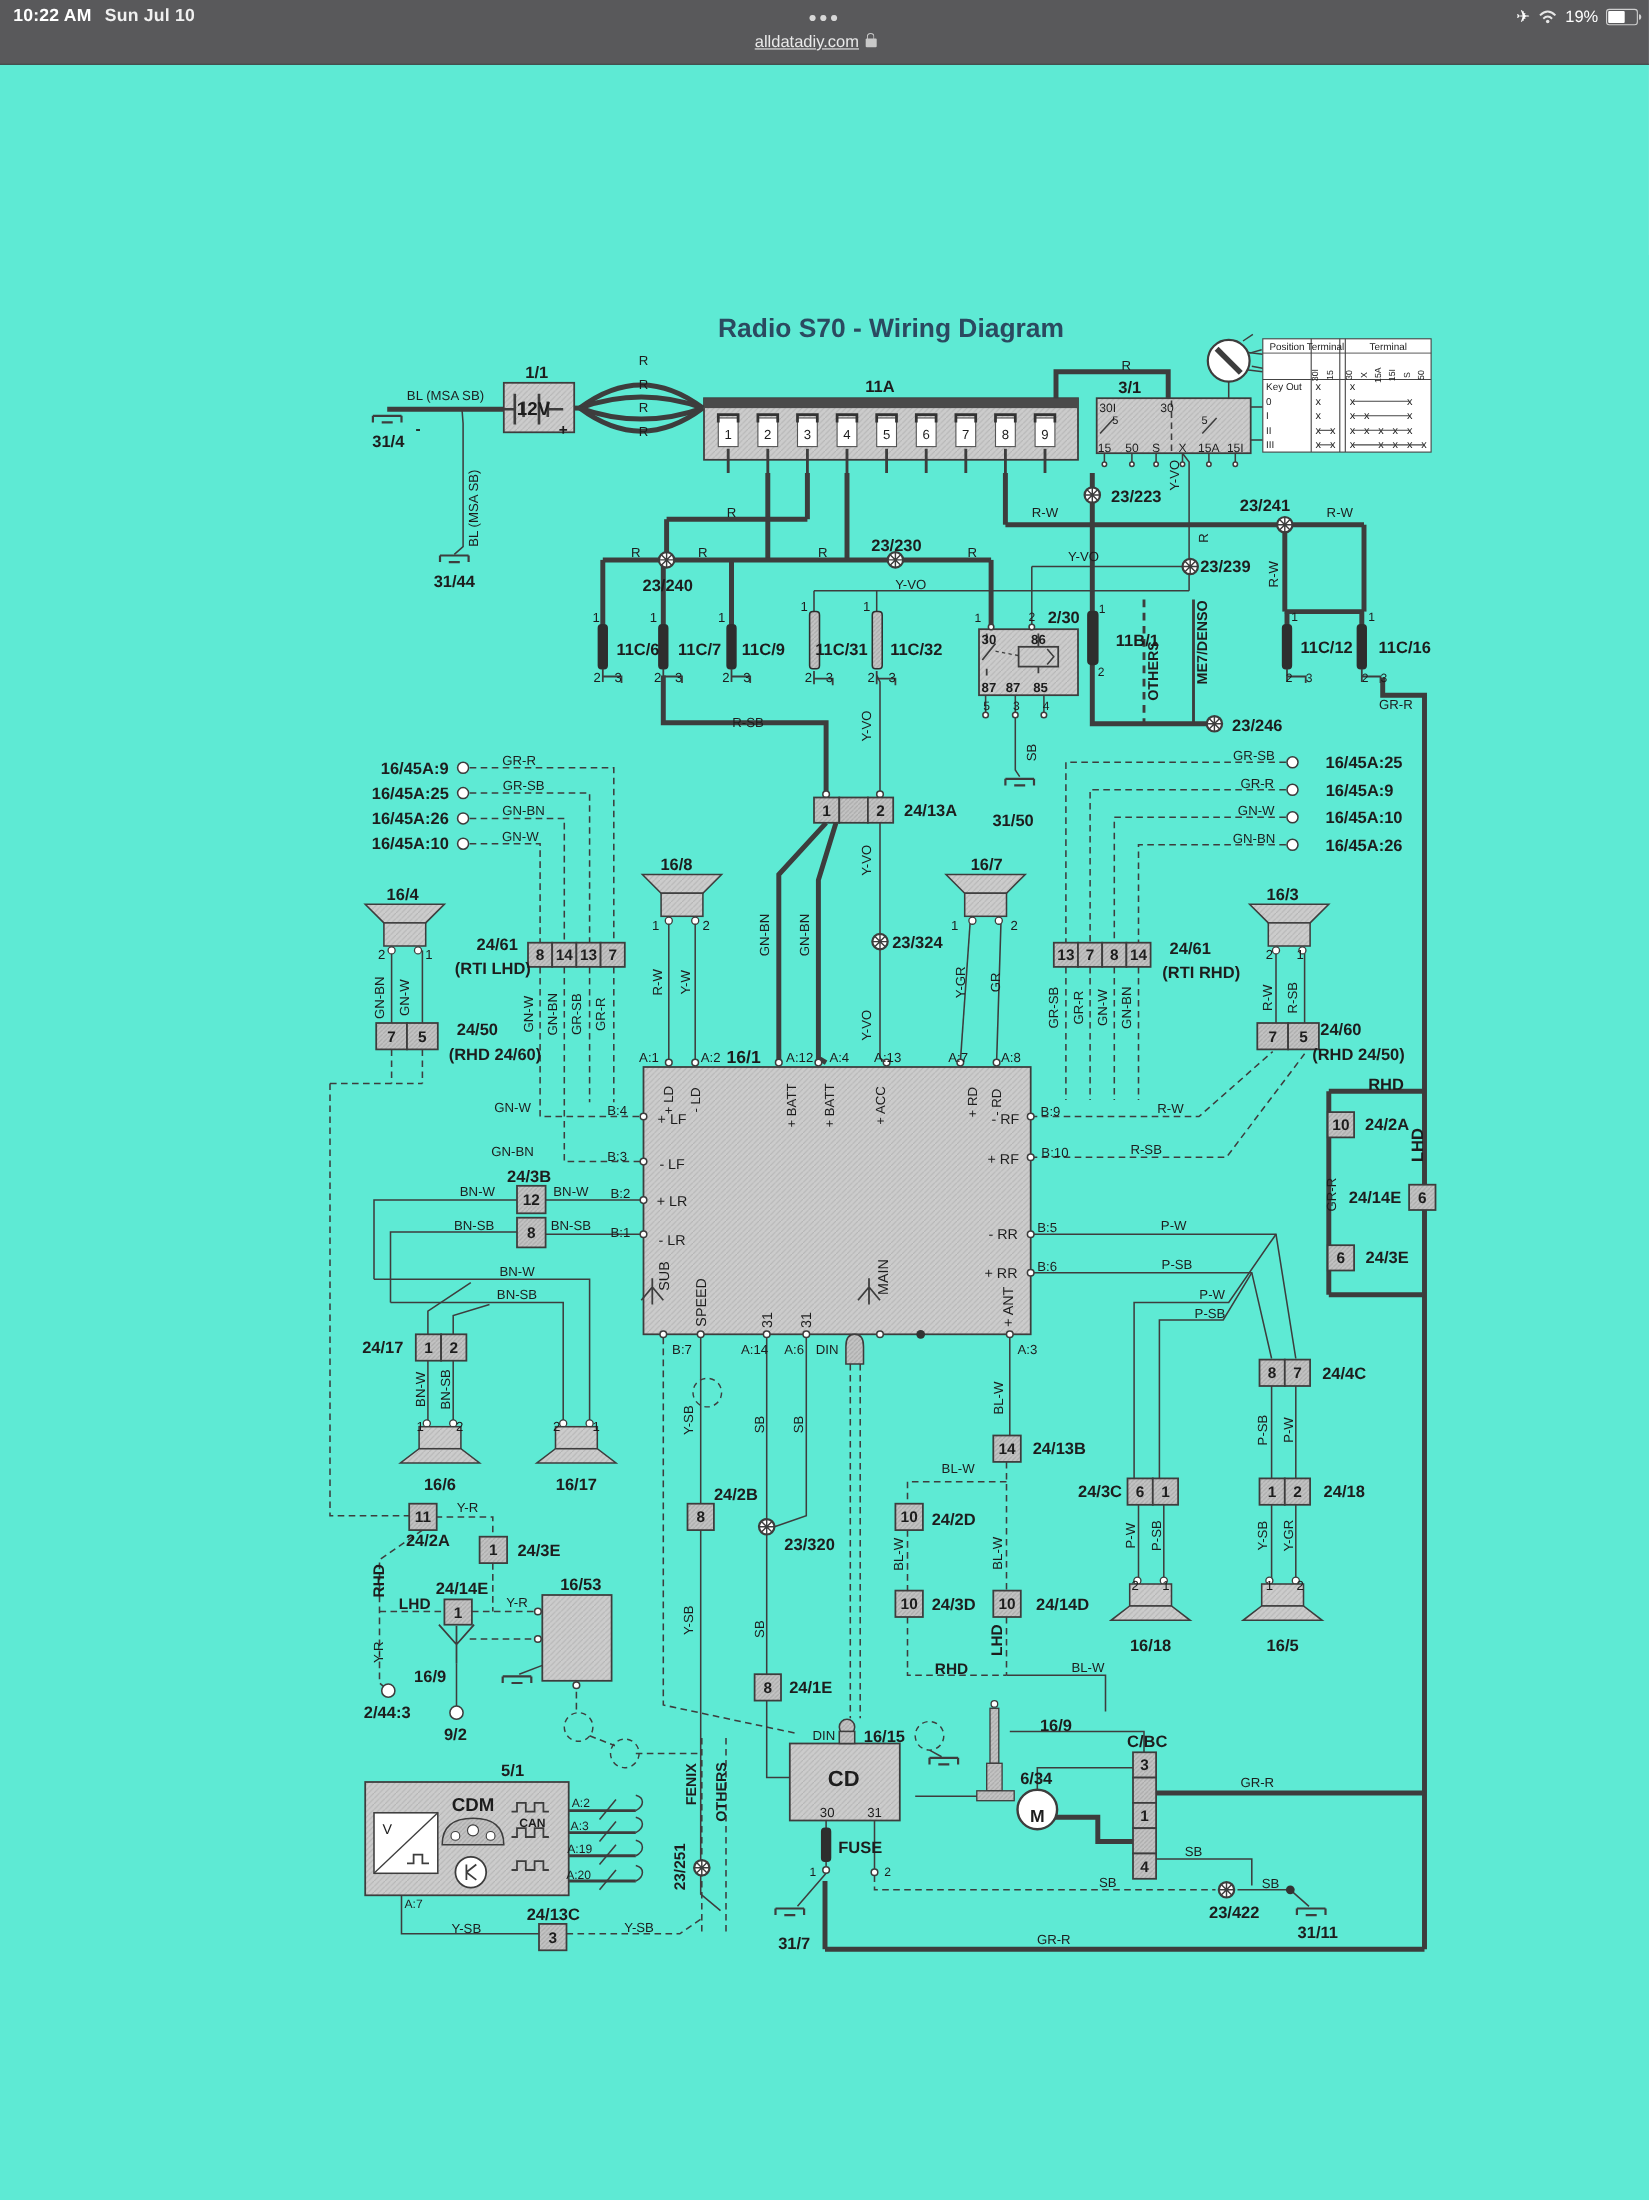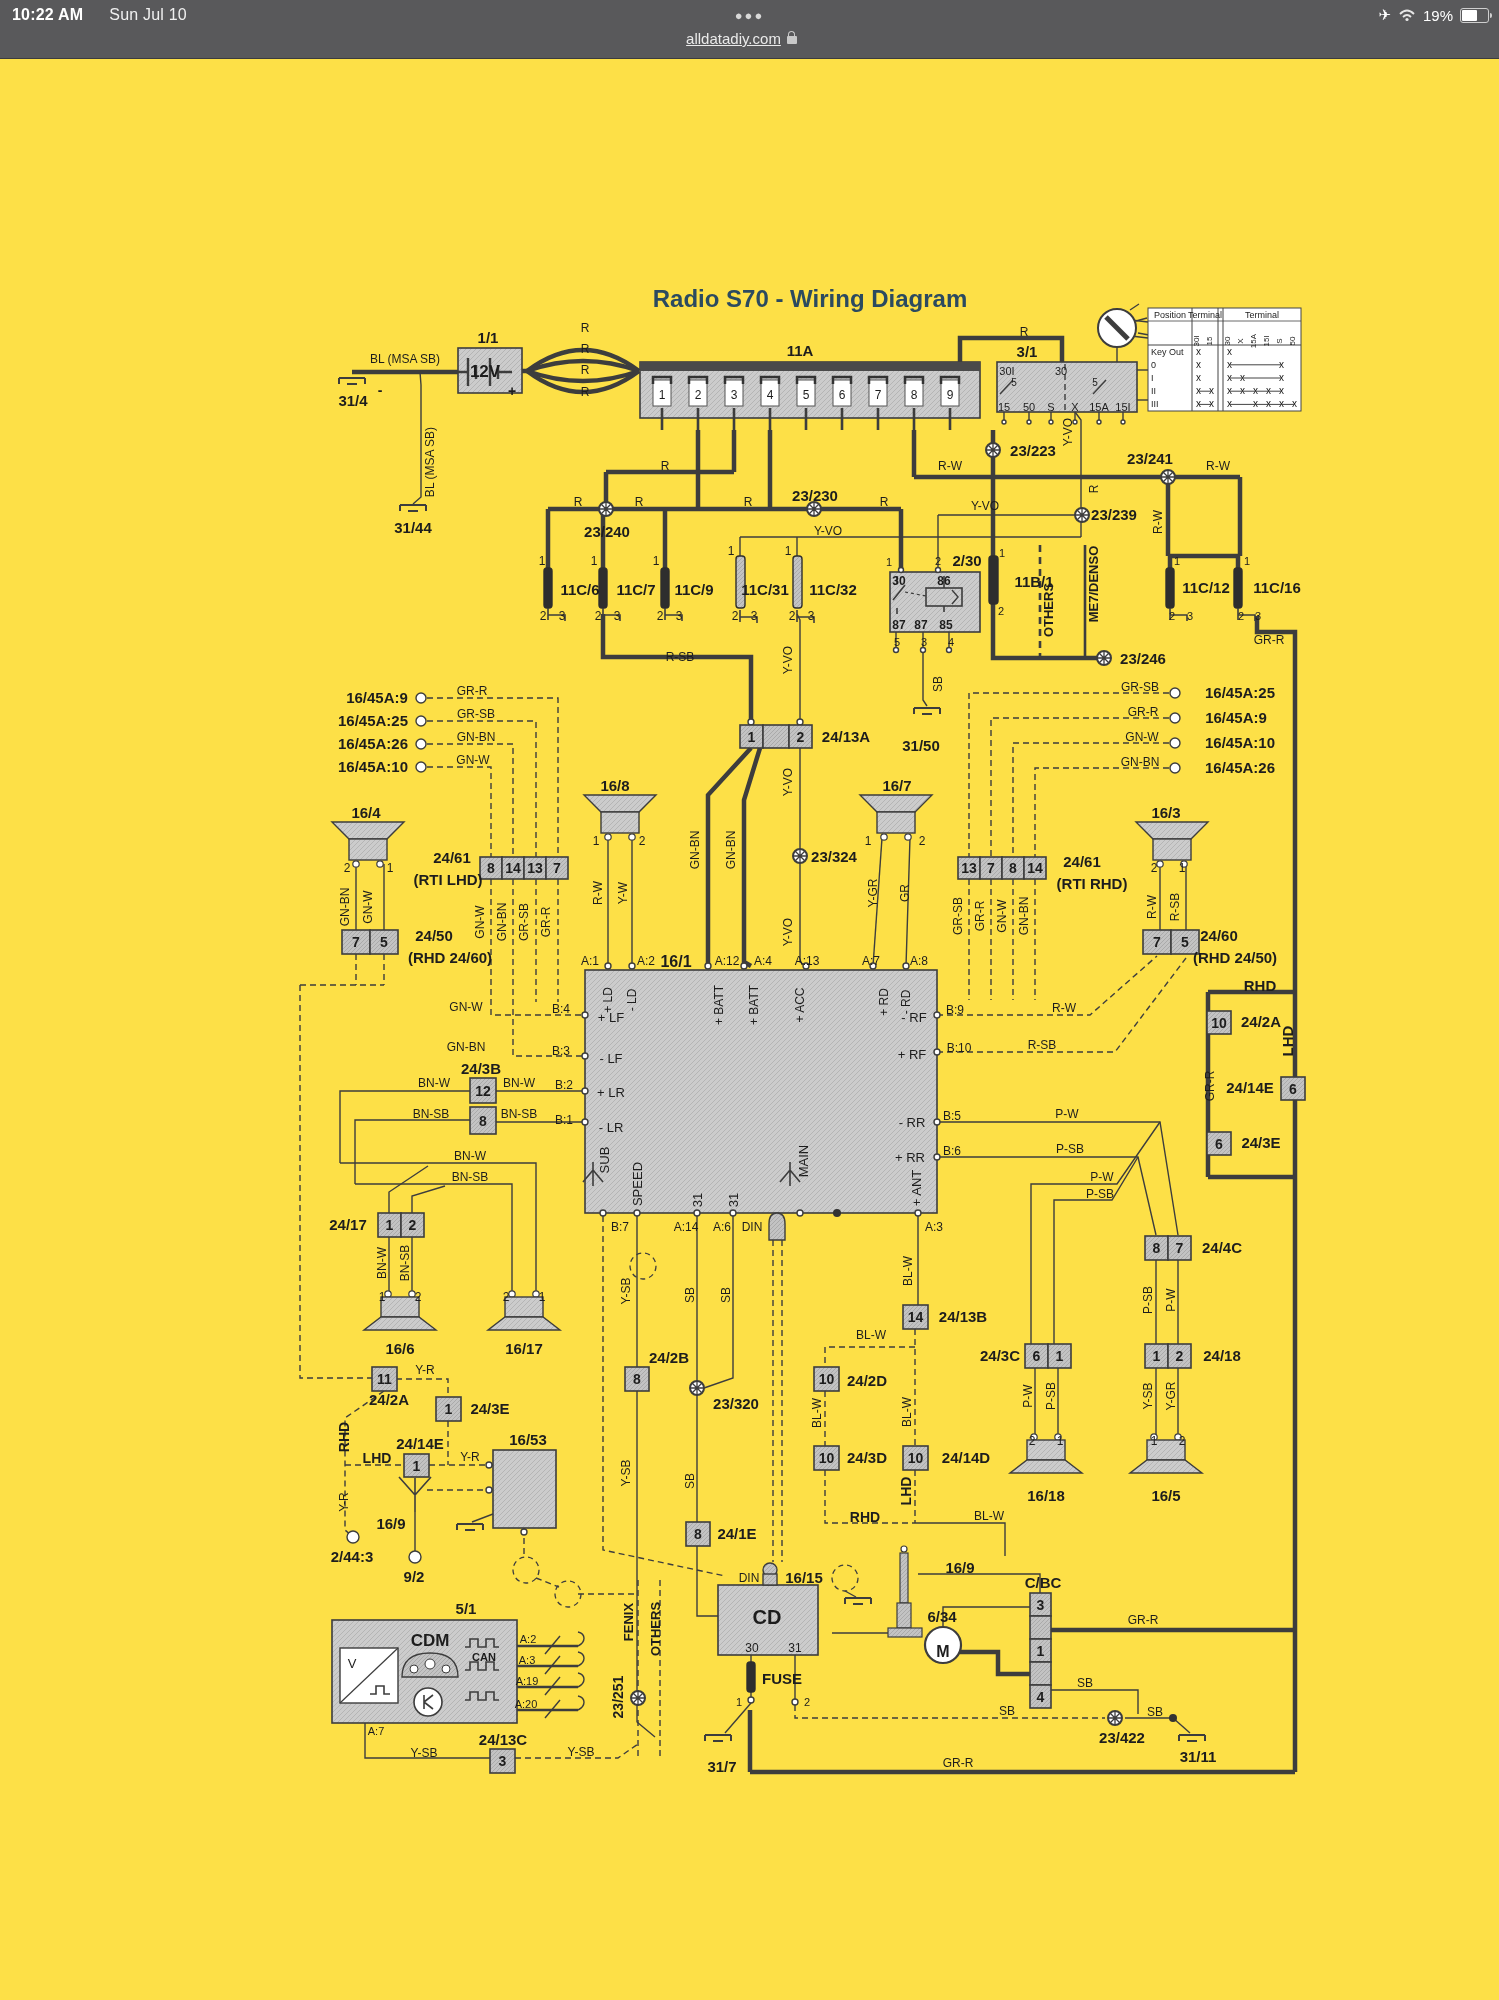--- a/index.html
+++ b/index.html
@@ -2,33 +2,33 @@
 <html><head>
 <meta charset="utf-8">
 <style>
   html,body{margin:0;padding:0;background:#000;}
   #screen{position:relative;width:1499px;height:2000px;background:#fbfbfb;overflow:hidden;
           font-family:"Liberation Sans","DejaVu Sans",sans-serif;}
   
   #statusbar{position:absolute;left:0;top:0;width:1499px;height:58px;background:#59595b;color:#fff;
              border-bottom:1px solid #3c3c3e;}
   #time-date{position:absolute;left:12px;top:6px;font-size:16px;font-weight:700;letter-spacing:.2px;color:#fff;}
-  #time-date .date{font-weight:400;margin-left:26px;color:#f0f0f0;}
+  #time-date .date{font-weight:700;margin-left:12px;color:#f0f0f0;}
   #tab-dots{position:absolute;left:0;right:0;top:8px;text-align:center;font-size:13px;letter-spacing:2px;color:#d8d8d8;}
   #right-icons{position:absolute;right:10px;top:5px;height:20px;display:flex;align-items:center;gap:7px;font-size:15px;}
   #batt-pct{font-size:15px;color:#fff;}
   .batt-body{position:relative;width:27px;height:13px;border:1px solid #cfcfcf;border-radius:3px;}
   .batt-fill{position:absolute;left:1px;top:1px;bottom:1px;width:55%;background:#fff;border-radius:1px;}
   .batt-tip{position:absolute;right:-4px;top:4px;width:2px;height:5px;background:#cfcfcf;border-radius:0 2px 2px 0;}
   #url-row{position:absolute;left:0;right:16px;top:30px;text-align:center;font-size:15px;color:#eaeaea;text-decoration:underline;}
   .lock{display:inline-block;position:relative;width:10px;height:8px;background:#c9c9c9;border-radius:1px;margin-left:6px;}
   .lock:before{content:"";position:absolute;left:1.5px;top:-5px;width:5px;height:5px;border:1.5px solid #c9c9c9;
                border-bottom:none;border-radius:4px 4px 0 0;}
   
-  #page{position:absolute;left:0;top:59px;right:0;bottom:0;background:#fde047;}
+  #page{position:absolute;left:0;top:59px;right:0;bottom:0;background:#5eead4;}
   #page-title{position:absolute;left:810px;top:240px;transform:translate(-50%,-50%);white-space:nowrap;
               font-size:24px;font-weight:700;color:#2b4a60;}
   svg text{fill:#1d1d1d;}
 </style>
 </head>
 <body>
 
 <div id="screen">
   <div id="statusbar">
     <div id="time-date">

